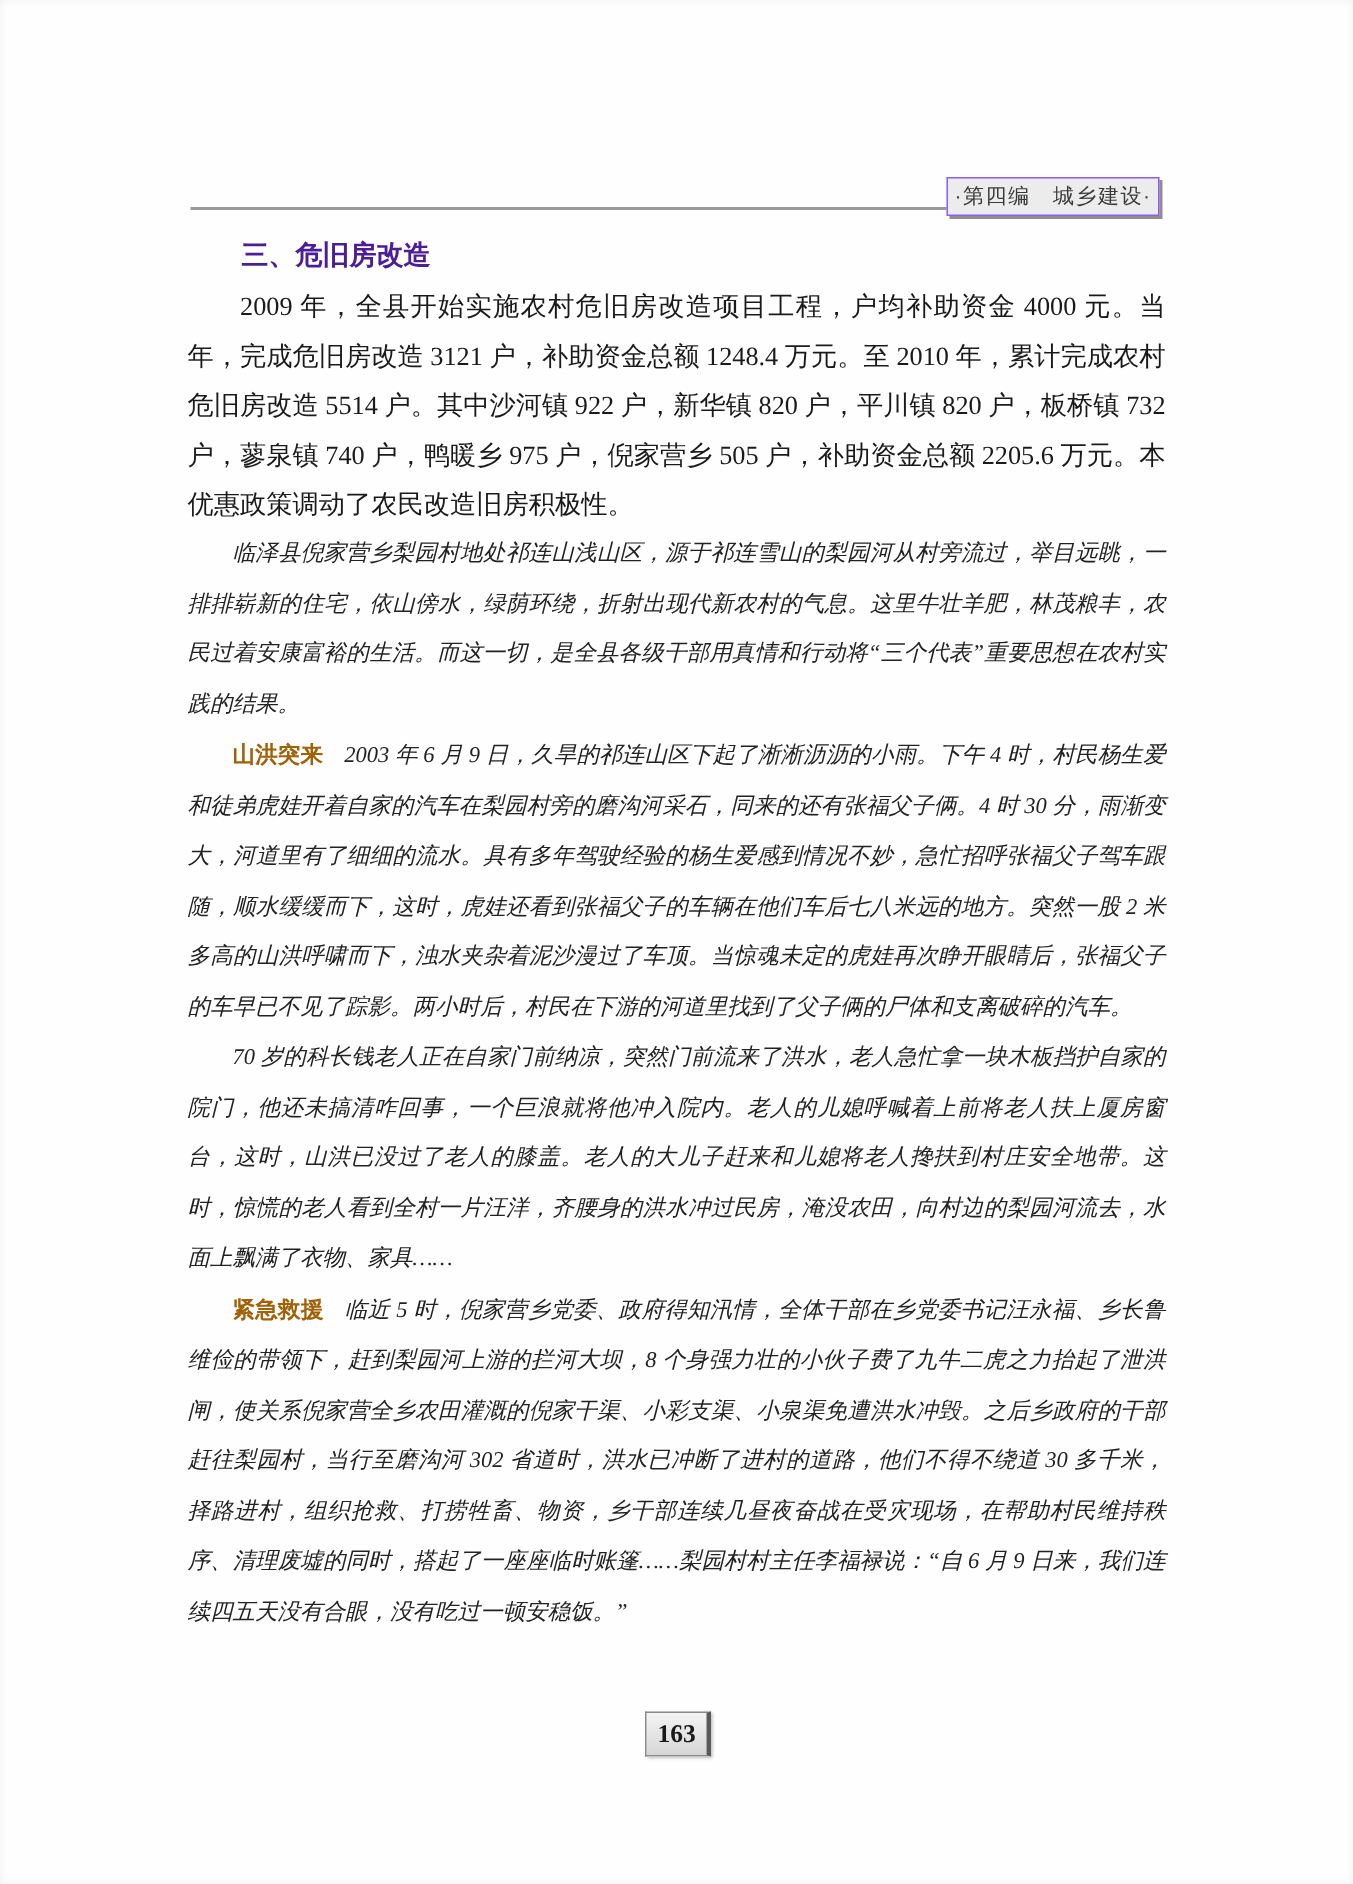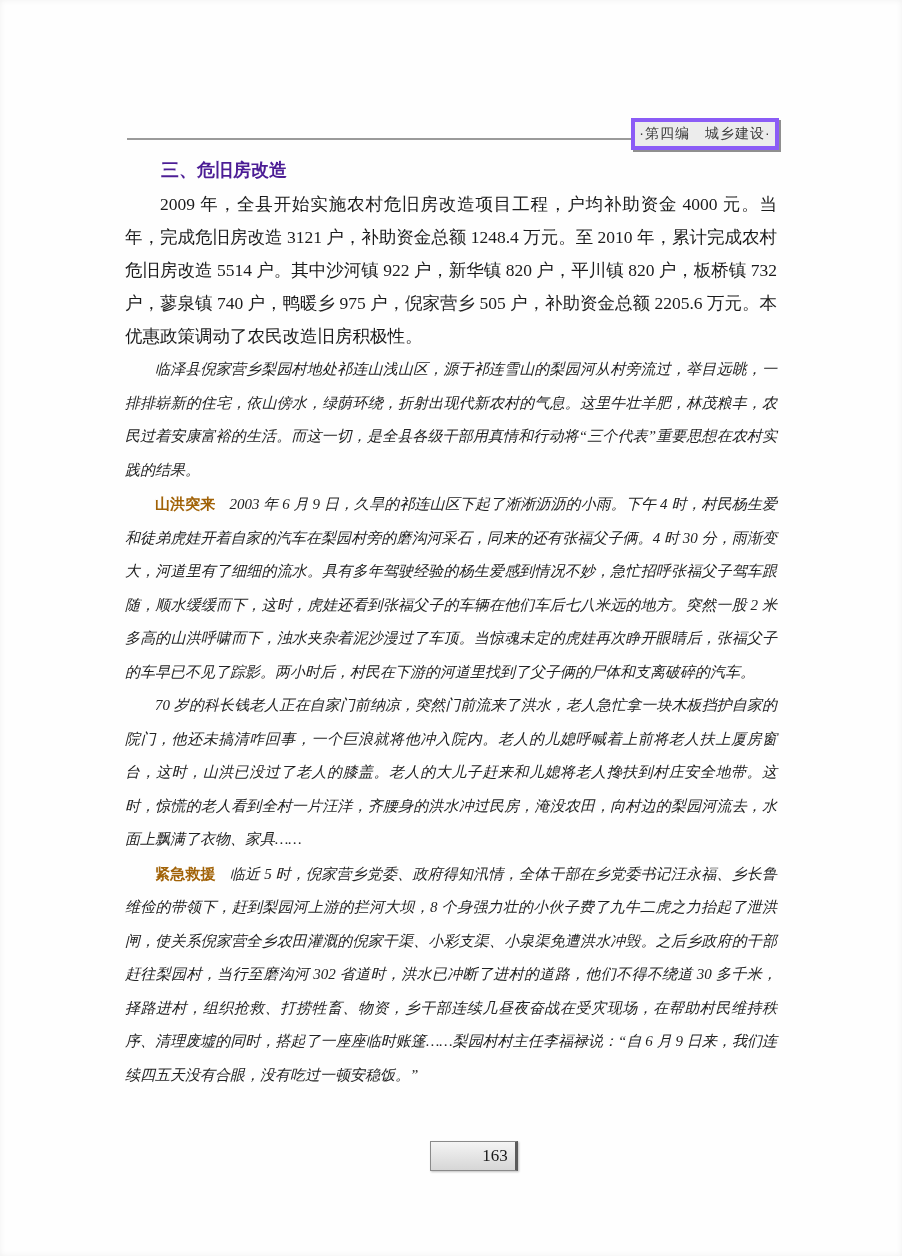--- a/index.html
+++ b/index.html
@@ -22,21 +22,21 @@
     width: 512px;
     border-top: 2px solid #9a9a9a;
   }
   .edition-box {
     position: absolute;
     top: 118px;
     left: 631px;
     width: 140px;
     height: 24px;
     background: #ececec;
-    border: 4px solid #8b5cf6;
+    border: 1px solid #8b5cf6;
     box-shadow: 2px 2px 0 #8f8f8f;
     display: flex;
     align-items: center;
     justify-content: center;
     font-family: "Liberation Sans", sans-serif;
     font-size: 14px;
     letter-spacing: 1px;
     color: #3a3a3a;
     white-space: nowrap;
   }
@@ -97,24 +97,23 @@
     left: 430px;
     width: 40px;
     height: 28px;
     background: linear-gradient(180deg, #f4f4f4 0%, #d6d6d6 100%);
     border: 1px solid #8a8a8a;
     border-right: 3px solid #5a5a5a;
     box-shadow: 1px 1px 2px rgba(0,0,0,0.25);
     display: flex;
     align-items: center;
     justify-content: center;
-    font-weight: normal;
+    font-weight: bold;
     font-size: 17px;
     color: #1a1a1a;
-    padding-left: 44px;
   }
 </style>
 </head>
 <body>
 
 <div class="page">
 
   <div class="header-rule"></div>
   <div class="edition-box">
     <span>·第四编　城乡建设·</span>

